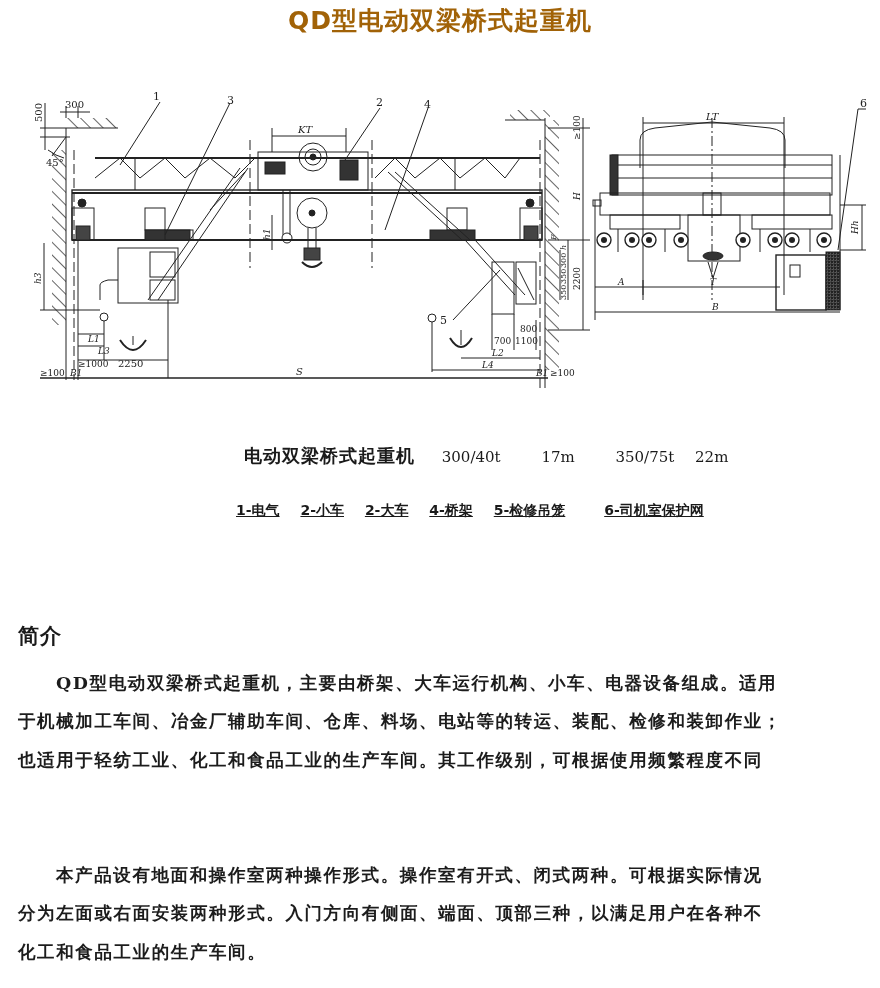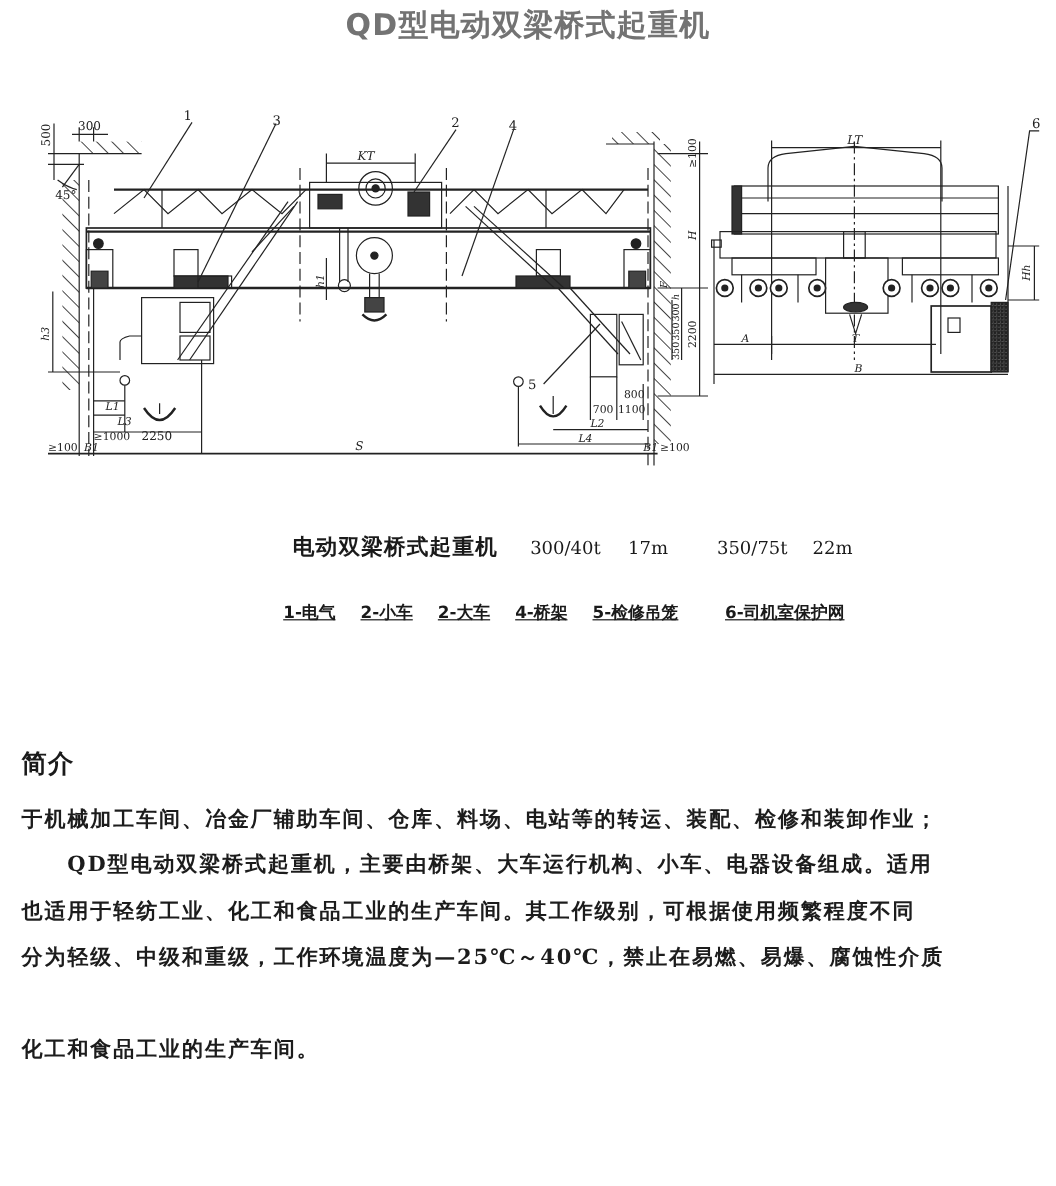--- a/index.html
+++ b/index.html
@@ -3,21 +3,21 @@
 <meta charset="utf-8">
 <style>
   html, body { margin:0; padding:0; }
   body {
     width:880px; height:988px; background:#ffffff; position:relative; overflow:hidden;
     font-family:"DejaVu Serif", serif; color:#1a1a1a;
   }
   .title {
     position:absolute; left:0; top:4px; width:880px; text-align:center;
     font-family:"DejaVu Sans", sans-serif; font-weight:bold; font-size:25px; letter-spacing:1px;
-    color:#737373;
+    color:#a16207;
   }
   .drawing { position:absolute; left:0; top:88px; }
   .caption-line {
     position:absolute; top:444px; left:244px; font-size:15px; white-space:nowrap;
   }
   .caption-line .cn { font-family:"DejaVu Sans", sans-serif; font-weight:bold; font-size:18px; letter-spacing:1px; margin-right:22px; }
   .caption-line .num { font-family:"DejaVu Serif", serif; font-size:15px; }
   .legend-line {
     position:absolute; top:502px; left:236px; white-space:nowrap;
     font-family:"DejaVu Sans", sans-serif; font-weight:bold; font-size:14px;
@@ -288,39 +288,40 @@
     <text x="706" y="120" font-size="10" font-style="italic">LT</text>
     <text x="0" y="0" transform="translate(858,234) rotate(-90)" font-size="9" font-style="italic">Hh</text>
     <text x="618" y="285" font-size="9" font-style="italic">A</text>
     <text x="710" y="285" font-size="9" font-style="italic">T</text>
     <text x="712" y="310" font-size="9" font-style="italic">B</text>
   </g>
 </svg>
 
 <div class="caption-line">
   <span class="cn">电动双梁桥式起重机</span>
-  <span class="num" style="margin-right:18px">300/40t</span>
+  <span class="num" style="margin-right:36px">300/40t</span>
   <span class="num" style="margin-right:36px">17m</span>
   <span class="num" style="margin-right:16px">350/75t</span>
   <span class="num">22m</span>
 </div>
 
 <div class="legend-line">
   <span>1-电气</span>
   <span>2-小车</span>
   <span>2-大车</span>
   <span>4-桥架</span>
   <span>5-检修吊笼</span>
   <span class="last">6-司机室保护网</span>
 </div>
 
 <div class="section-heading">简介</div>
 
 <div class="para p1">
+  <span class="ln indent">QD型电动双梁桥式起重机，主要由桥架、大车运行机构、小车、电器设备组成。适用</span>
   <span class="ln">于机械加工车间、冶金厂辅助车间、仓库、料场、电站等的转运、装配、检修和装卸作业；</span>
-  <span class="ln indent">QD型电动双梁桥式起重机，主要由桥架、大车运行机构、小车、电器设备组成。适用</span>
   <span class="ln">也适用于轻纺工业、化工和食品工业的生产车间。其工作级别，可根据使用频繁程度不同</span>
-  <span class="ln">分为轻级、中级和重级，工作环境温度为—25℃～40℃，禁止在易燃、易爆、腐蚀性介质</span>
 </div>
 
 <div class="para p2">
+  <span class="ln indent">本产品设有地面和操作室两种操作形式。操作室有开式、闭式两种。可根据实际情况</span>
+  <span class="ln">分为左面或右面安装两种形式。入门方向有侧面、端面、顶部三种，以满足用户在各种不</span>
   <span class="ln">化工和食品工业的生产车间。</span>
 </div>
 
 </body></html>

